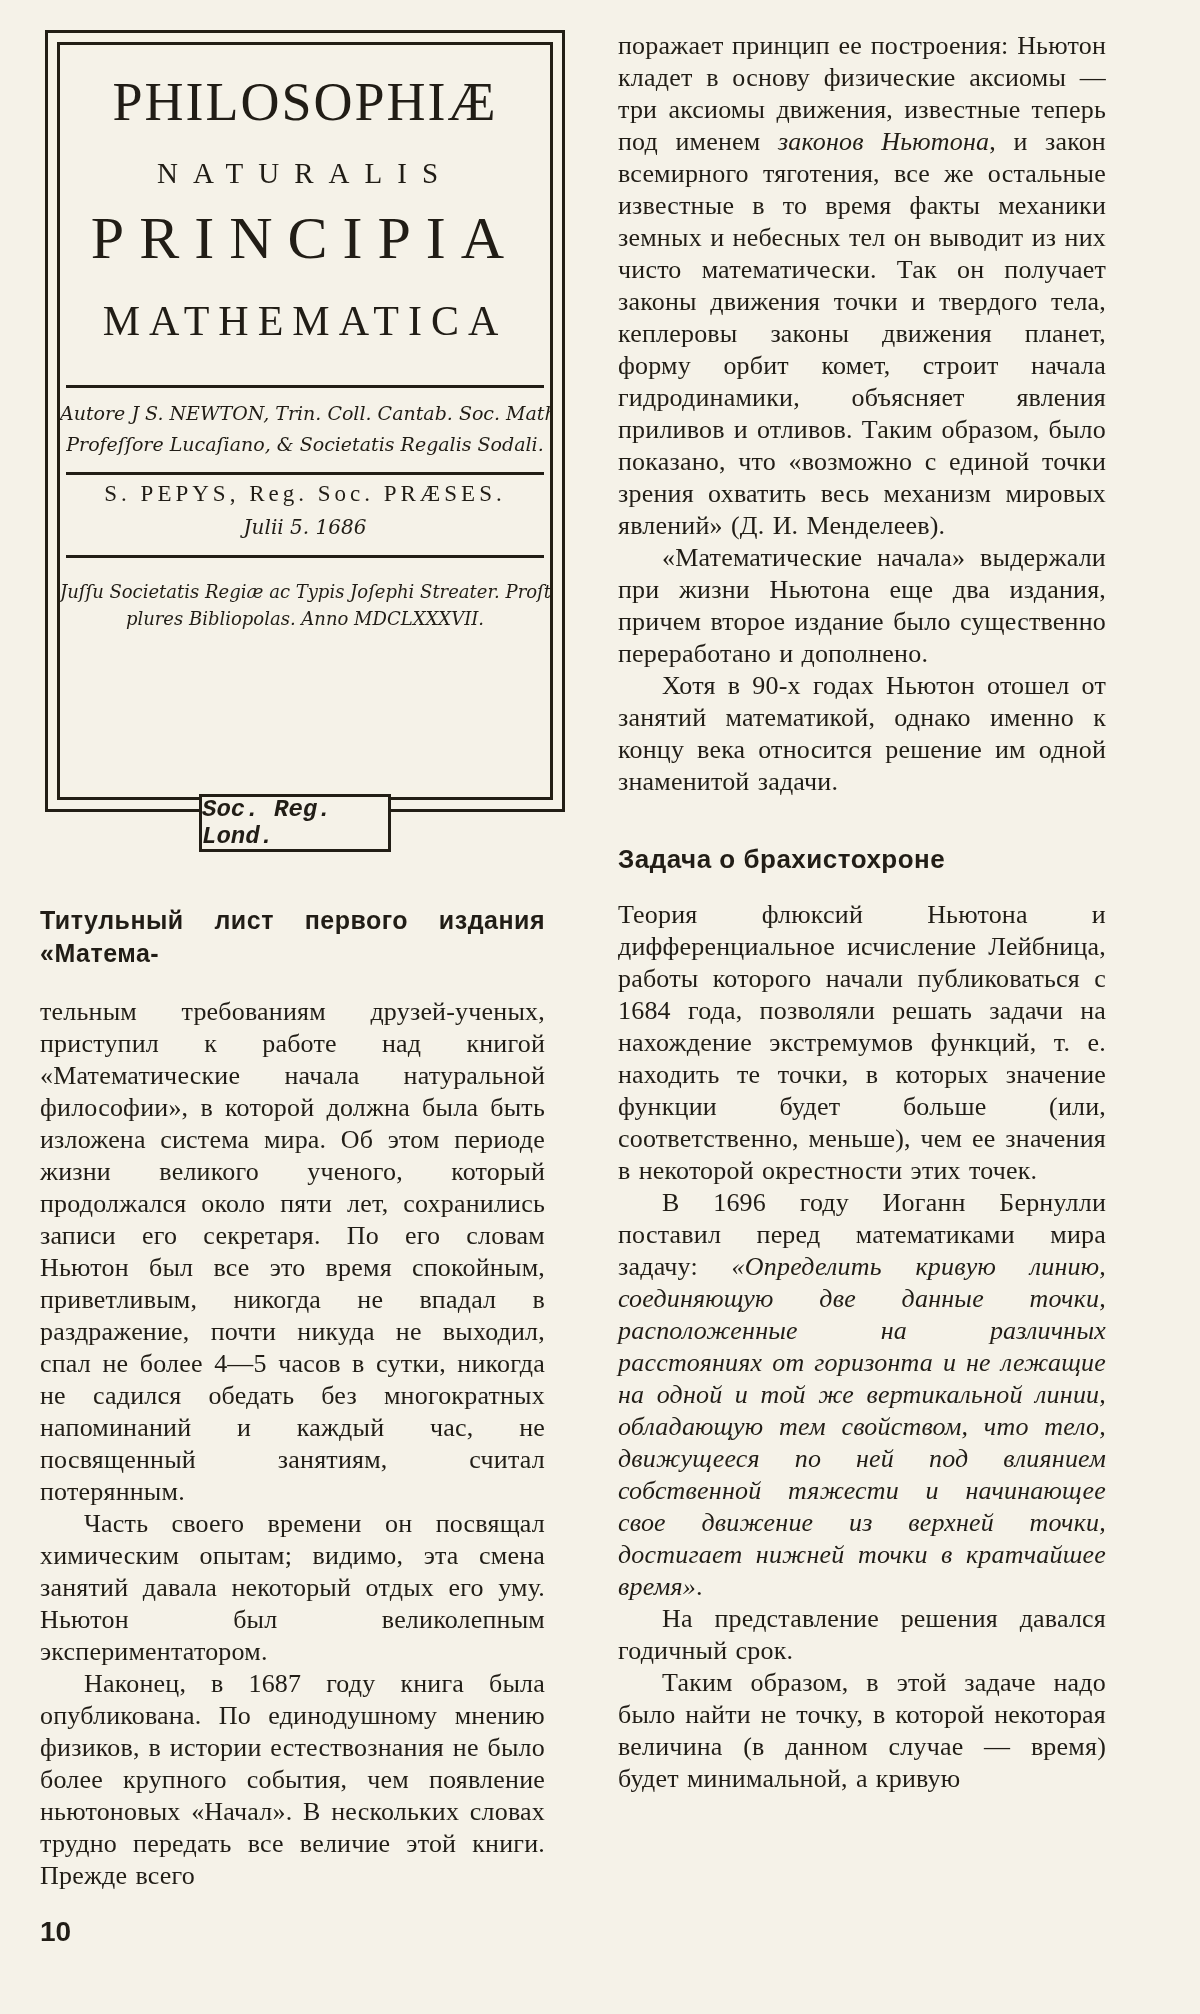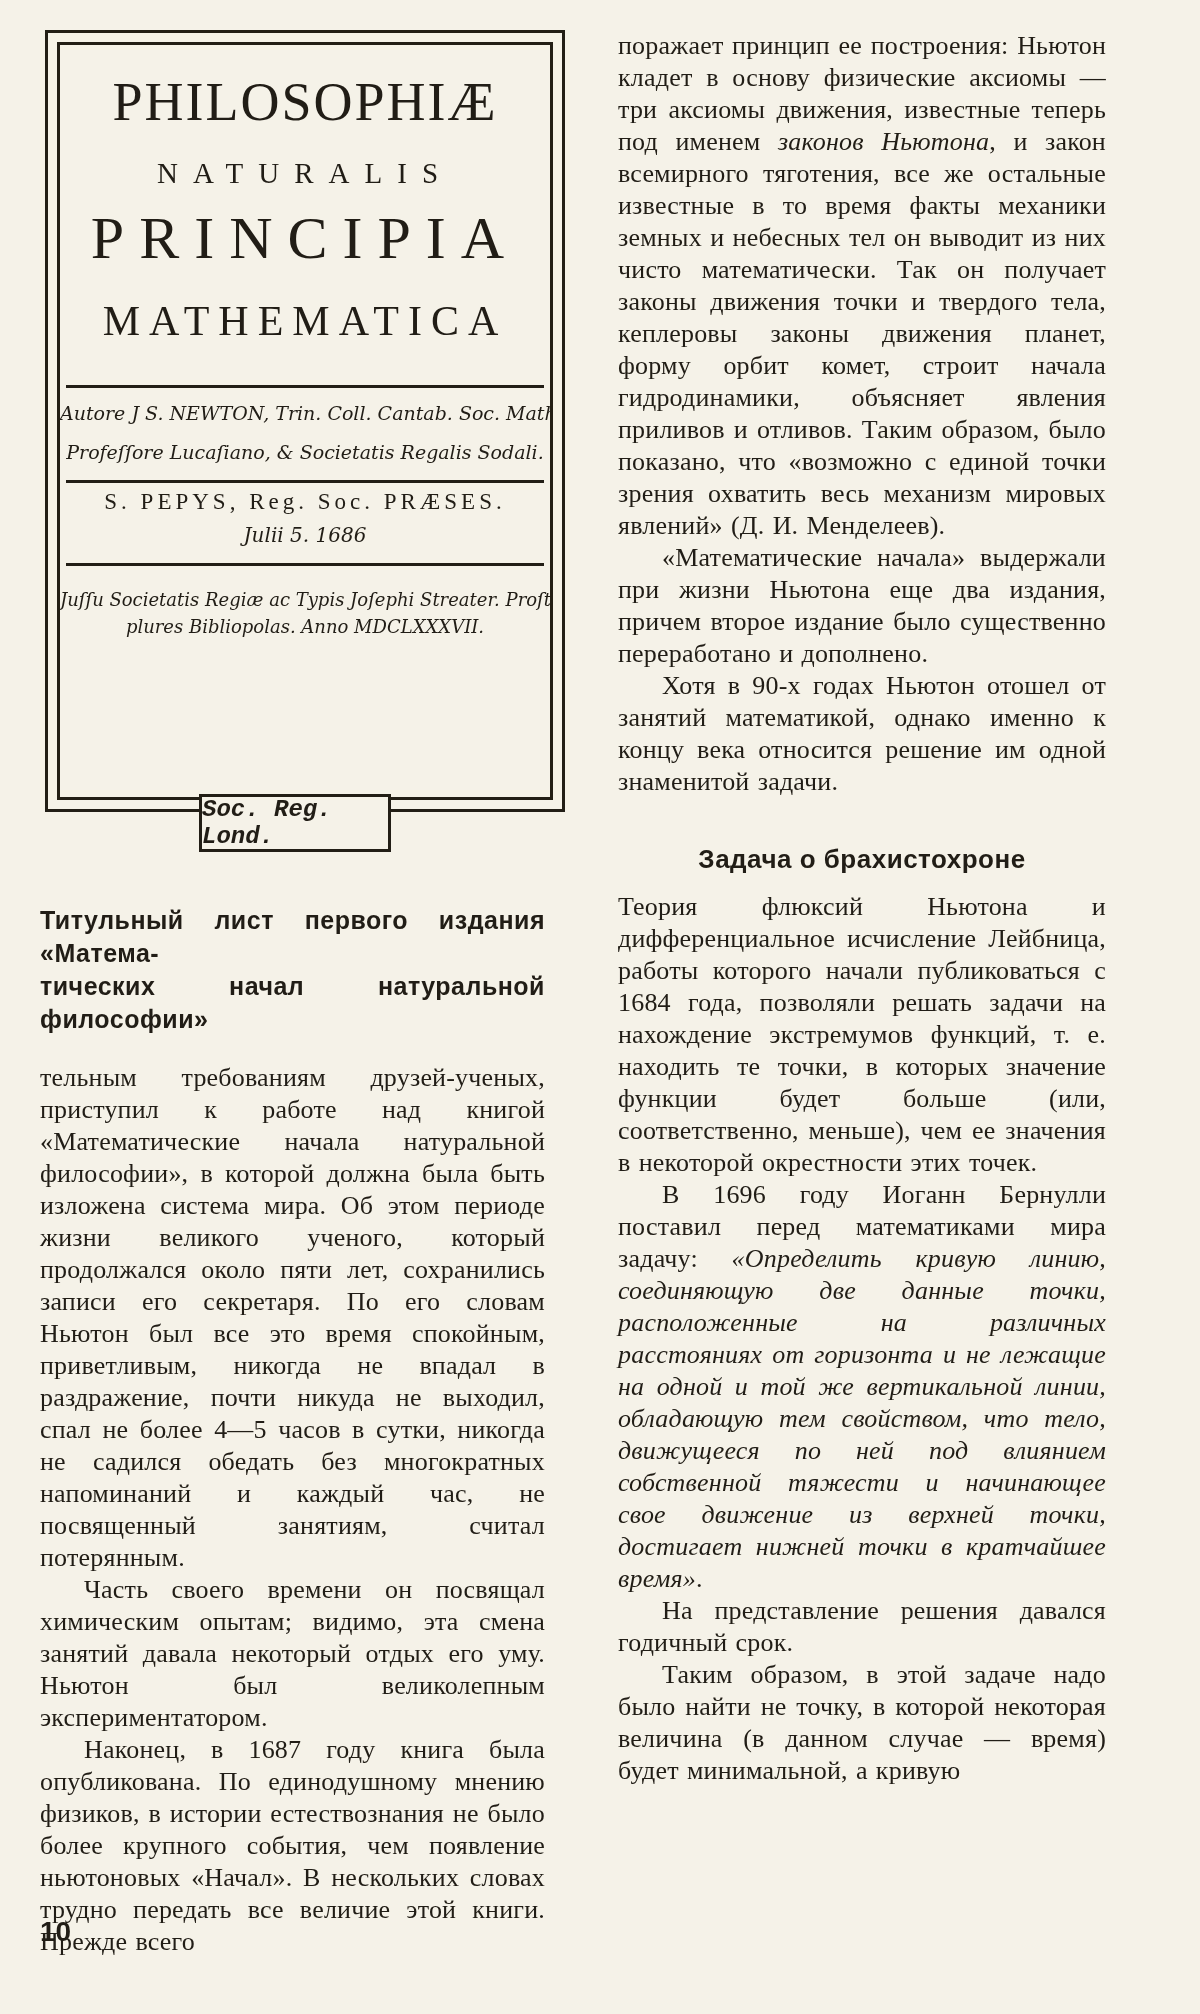--- a/index.html
+++ b/index.html
@@ -81,22 +81,21 @@
     letter-spacing:0.2px;
     word-spacing:1.5px;
   }
   .para.indent{text-indent:44px;}
   .it{font-style:italic;}
 
   .section-heading{
     font-family:"Liberation Sans", sans-serif;
     font-weight:bold;font-size:26px;
     letter-spacing:0.5px;
-    margin:46px 0 16px 0;
-    text-align:center;
+    margin:46px 0 24px 0;
   }
 
   .pageno{
     position:absolute;left:40px;top:1916px;
     font-family:"Liberation Sans", sans-serif;
     font-weight:bold;font-size:28px;
   }
 </style>
 </head>
 <body>
@@ -107,37 +106,36 @@
 
     <div class="titlepage">
       <div class="outer">
         <div class="inner">
           <div class="t1">PHILOSOPHIÆ</div>
           <div class="t2">NATURALIS</div>
           <div class="t3">PRINCIPIA</div>
           <div class="t4">MATHEMATICA</div>
           <div class="rule rule1"></div>
           <div class="autore">Autore J S. NEWTON, Trin. Coll. Cantab. Soc. Matheſeos</div>
-          <div class="autore" style="margin-top:12px;">Profeſſore Lucaſiano, &amp; Societatis Regalis Sodali.</div>
+          <div class="autore" style="margin-top:4px;">Profeſſore Lucaſiano, &amp; Societatis Regalis Sodali.</div>
           <div class="rule rule2"></div>
           <div class="pepys">S. PEPYS, Reg. Soc. PRÆSES.</div>
           <div class="julii">Julii 5. 1686</div>
           <div class="rule rule3"></div>
           <div class="jussu">Juſſu Societatis Regiæ ac Typis Joſephi Streater. Proſtat apud</div>
           <div class="jussu" style="margin-top:0;">plures Bibliopolas.  Anno MDCLXXXVII.</div>
         </div>
       </div>
       <div class="stamp">
         <span>Soc. Reg. Lond.</span>
       </div>
     </div>
 
     <div class="caption">
       <span class="cap-line">Титульный лист первого издания «Матема-</span>
-      <span class="cap-line">тических начал натуральной философии»</span>
     </div>
 
     <div class="bodytext">
         <p class="para"><span>тельным требованиям друзей-ученых, приступил к работе над книгой «Математические начала натуральной философии», в которой должна была быть изложена система мира. Об этом периоде жизни великого ученого, который продолжался около пяти лет, сохранились записи его секретаря. По его словам Ньютон был все это время спокойным, приветливым, никогда не впадал в раздражение, почти никуда не выходил, спал не более 4—5 часов в сутки, никогда не садился обедать без многократных напоминаний и каждый час, не посвященный занятиям, считал потерянным.</span></p>
         <p class="para indent"><span>Часть своего времени он посвящал химическим опытам; видимо, эта смена занятий давала некоторый отдых его уму. Ньютон был великолепным экспериментатором.</span></p>
         <p class="para indent"><span>Наконец, в 1687 году книга была опубликована. По единодушному мнению физиков, в истории естествознания не было более крупного события, чем появление ньютоновых «Начал». В нескольких словах трудно передать все величие этой книги. Прежде всего</span></p>
       </div>
   </div>
 
   <div class="col col-right">

